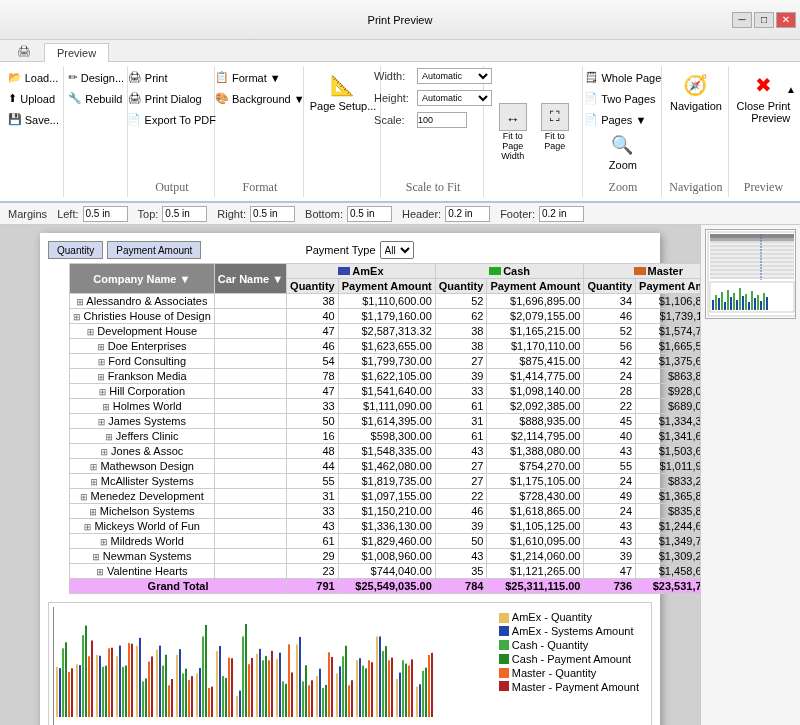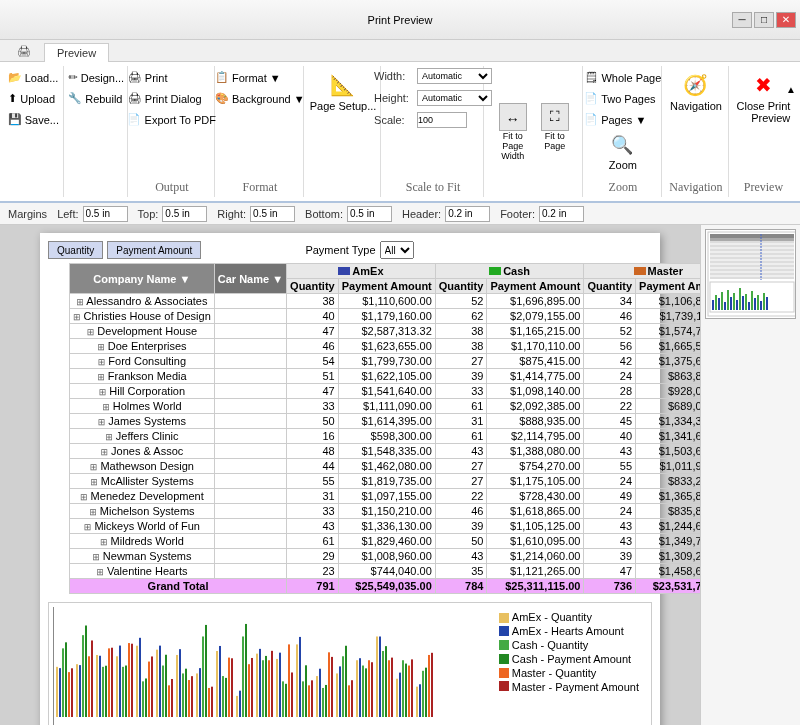--- a/index.html
+++ b/index.html
@@ -546,21 +546,21 @@
       <td>$875,415.00</td>
       <td>42</td>
       <td>$1,375,630.00</td>
 
     </tr>
             <tr>
       <td class="company">
         <span style="font-size:9px;color:#666">⊞</span> Frankson Media
       </td>
       <td class="car"></td>
-      <td>51</td>
+      <td>78</td>
       <td>$1,622,105.00</td>
       <td>39</td>
       <td>$1,414,775.00</td>
       <td>24</td>
       <td>$863,830.00</td>
 
     </tr>
             <tr>
       <td class="company">
         <span style="font-size:9px;color:#666">⊞</span> Hill Corporation
@@ -869,21 +869,21 @@
               </svg>
           </div>
 
           <div style="display:flex;flex-direction:column;justify-content:flex-start;padding:4px 8px;font-size:8px;min-width:130px">
             <div style="display:flex;align-items:flex-end;gap:3px;margin-bottom:2px">
               <span style="display:inline-block;width:10px;height:10px;background:#e8c060"></span>
               <span>AmEx - Quantity</span>
             </div>
             <div style="display:flex;align-items:center;gap:3px;margin-bottom:2px">
               <span style="display:inline-block;width:10px;height:10px;background:#2244aa"></span>
-              <span>AmEx - Hearts Amount</span>
+              <span>AmEx - Systems Amount</span>
             </div>
             <div style="display:flex;align-items:center;gap:3px;margin-bottom:2px">
               <span style="display:inline-block;width:10px;height:10px;background:#44aa44"></span>
               <span>Cash - Quantity</span>
             </div>
             <div style="display:flex;align-items:center;gap:3px;margin-bottom:2px">
               <span style="display:inline-block;width:10px;height:10px;background:#228822"></span>
               <span>Cash - Payment Amount</span>
             </div>
             <div style="display:flex;align-items:center;gap:3px;margin-bottom:2px">

